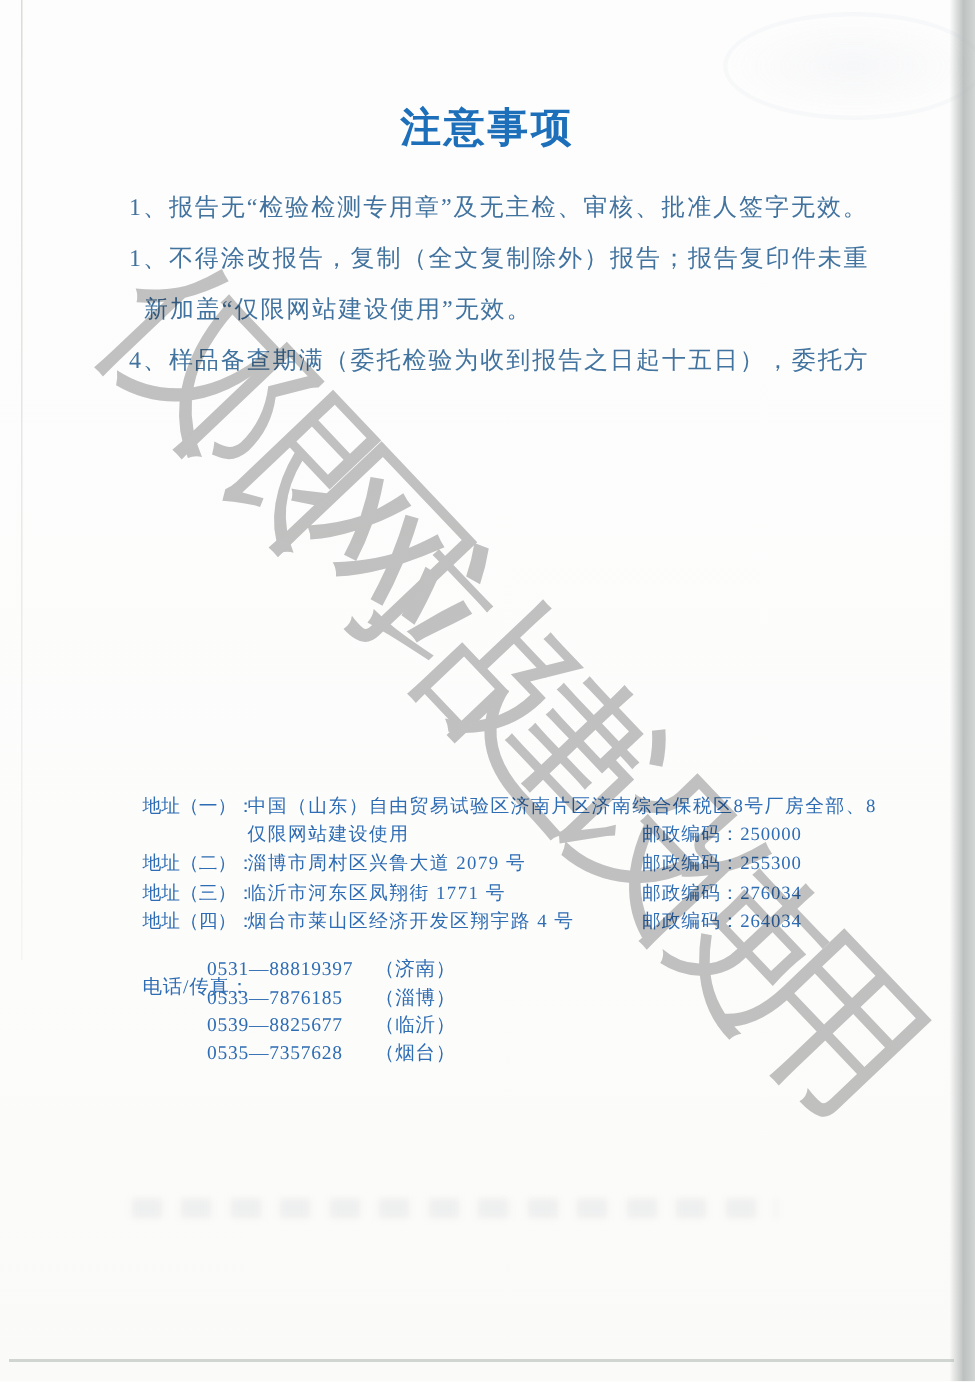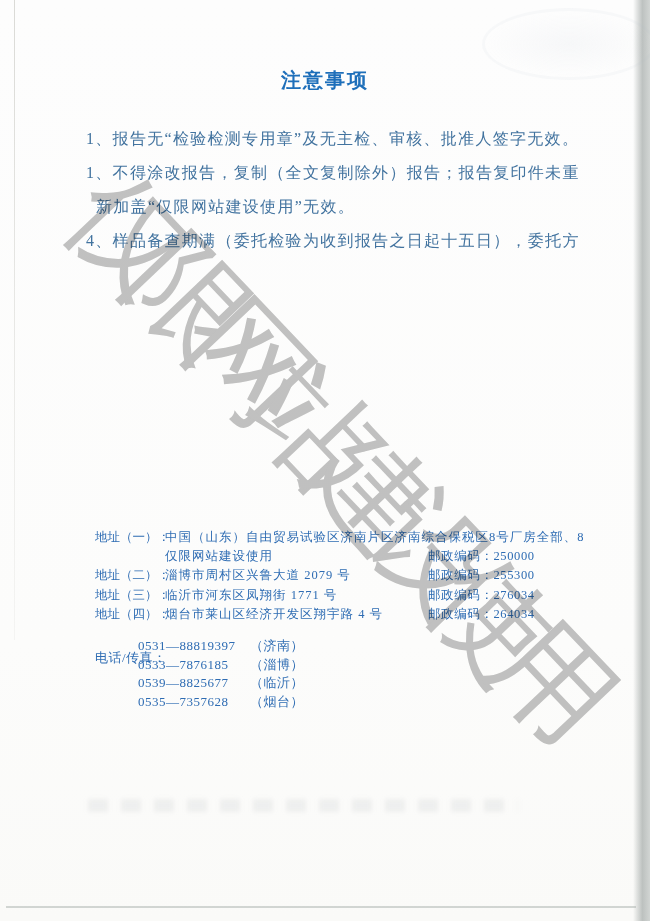--- a/index.html
+++ b/index.html
@@ -36,21 +36,21 @@
   }
   .bleed-smudge{
     position:absolute;left:88px;top:799px;width:430px;height:13px;
     background:repeating-linear-gradient(90deg,rgba(178,184,188,.16) 0 20px,rgba(178,184,188,0) 20px 33px);
     filter:blur(2px);
   }
   
   .title{
     position:absolute;left:0;top:67px;width:650px;
     text-align:center;
-    font-size:20px;font-weight:bold;letter-spacing:2px;
+    font-size:27px;font-weight:bold;letter-spacing:2px;
     color:#1e6fba;
     font-family:"Liberation Sans","DejaVu Sans",sans-serif;
   }
   .notes{
     position:absolute;left:86px;top:122px;width:520px;
     color:#42739f;
     font-size:16px;letter-spacing:1.3px;
   }
   .note-line{
     margin:0;line-height:34px;white-space:nowrap;

